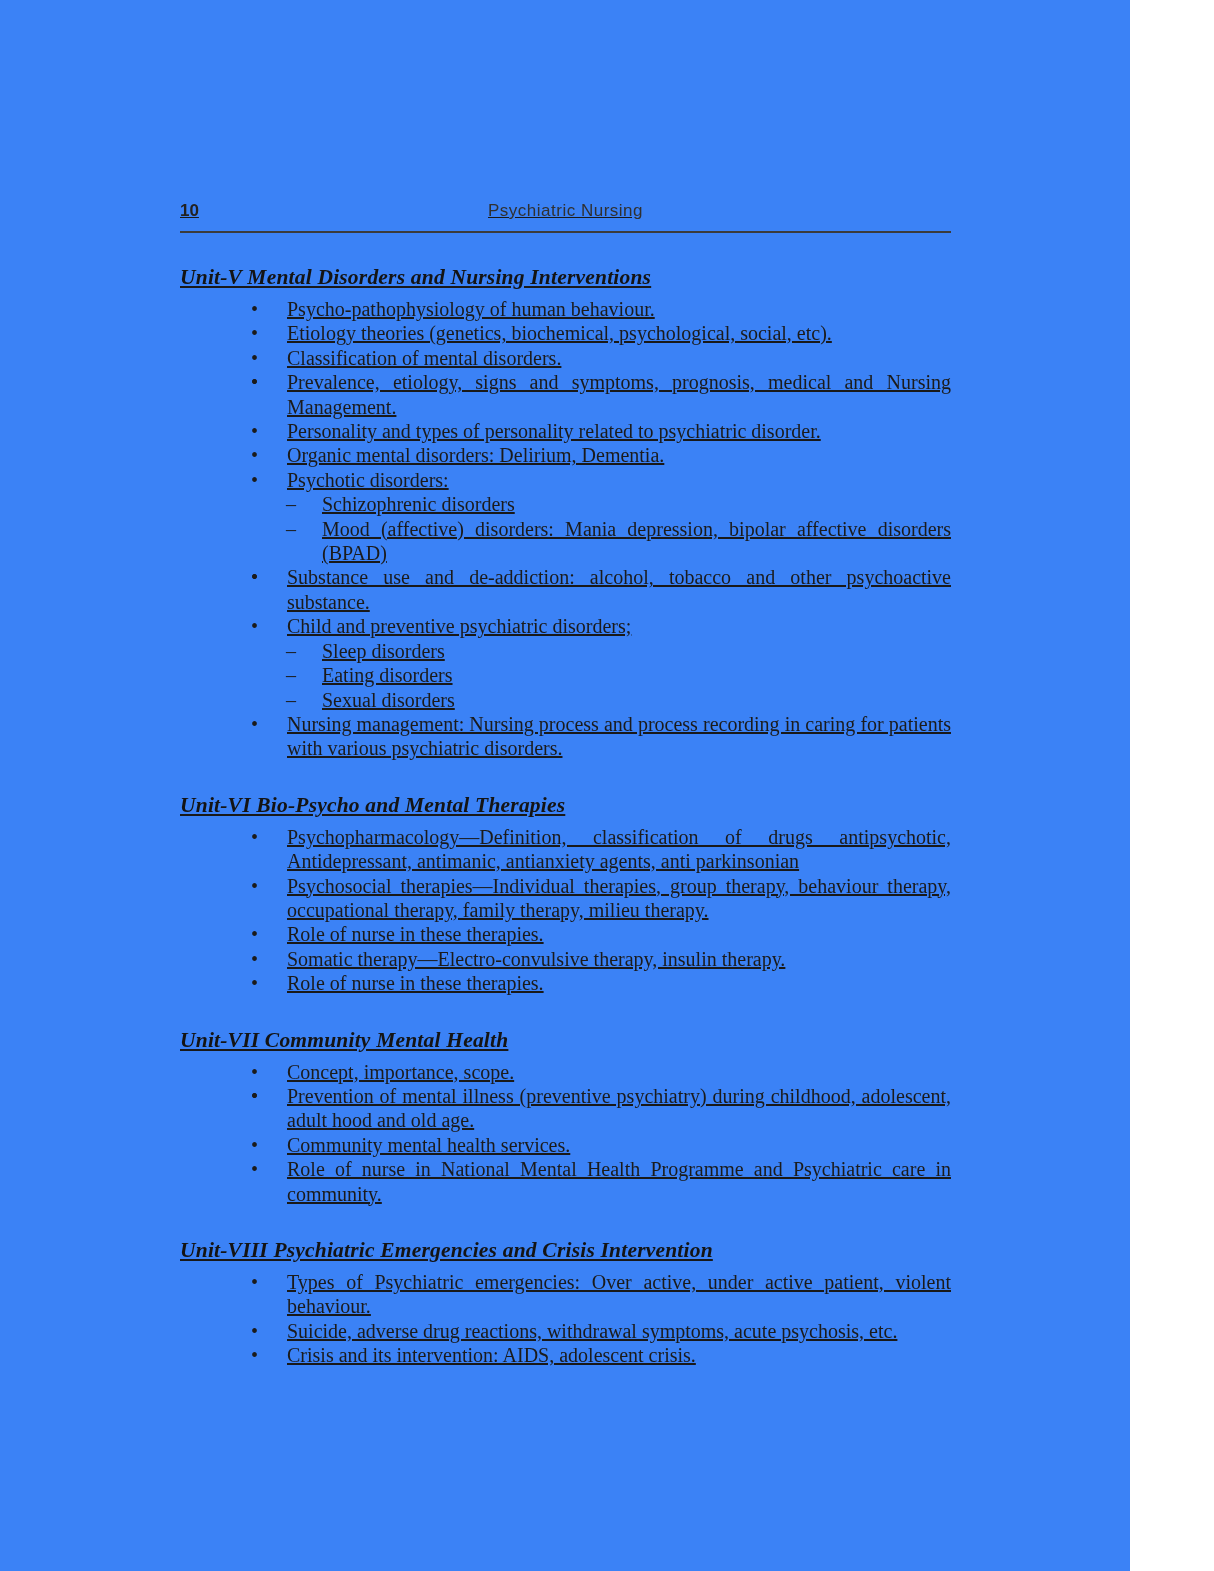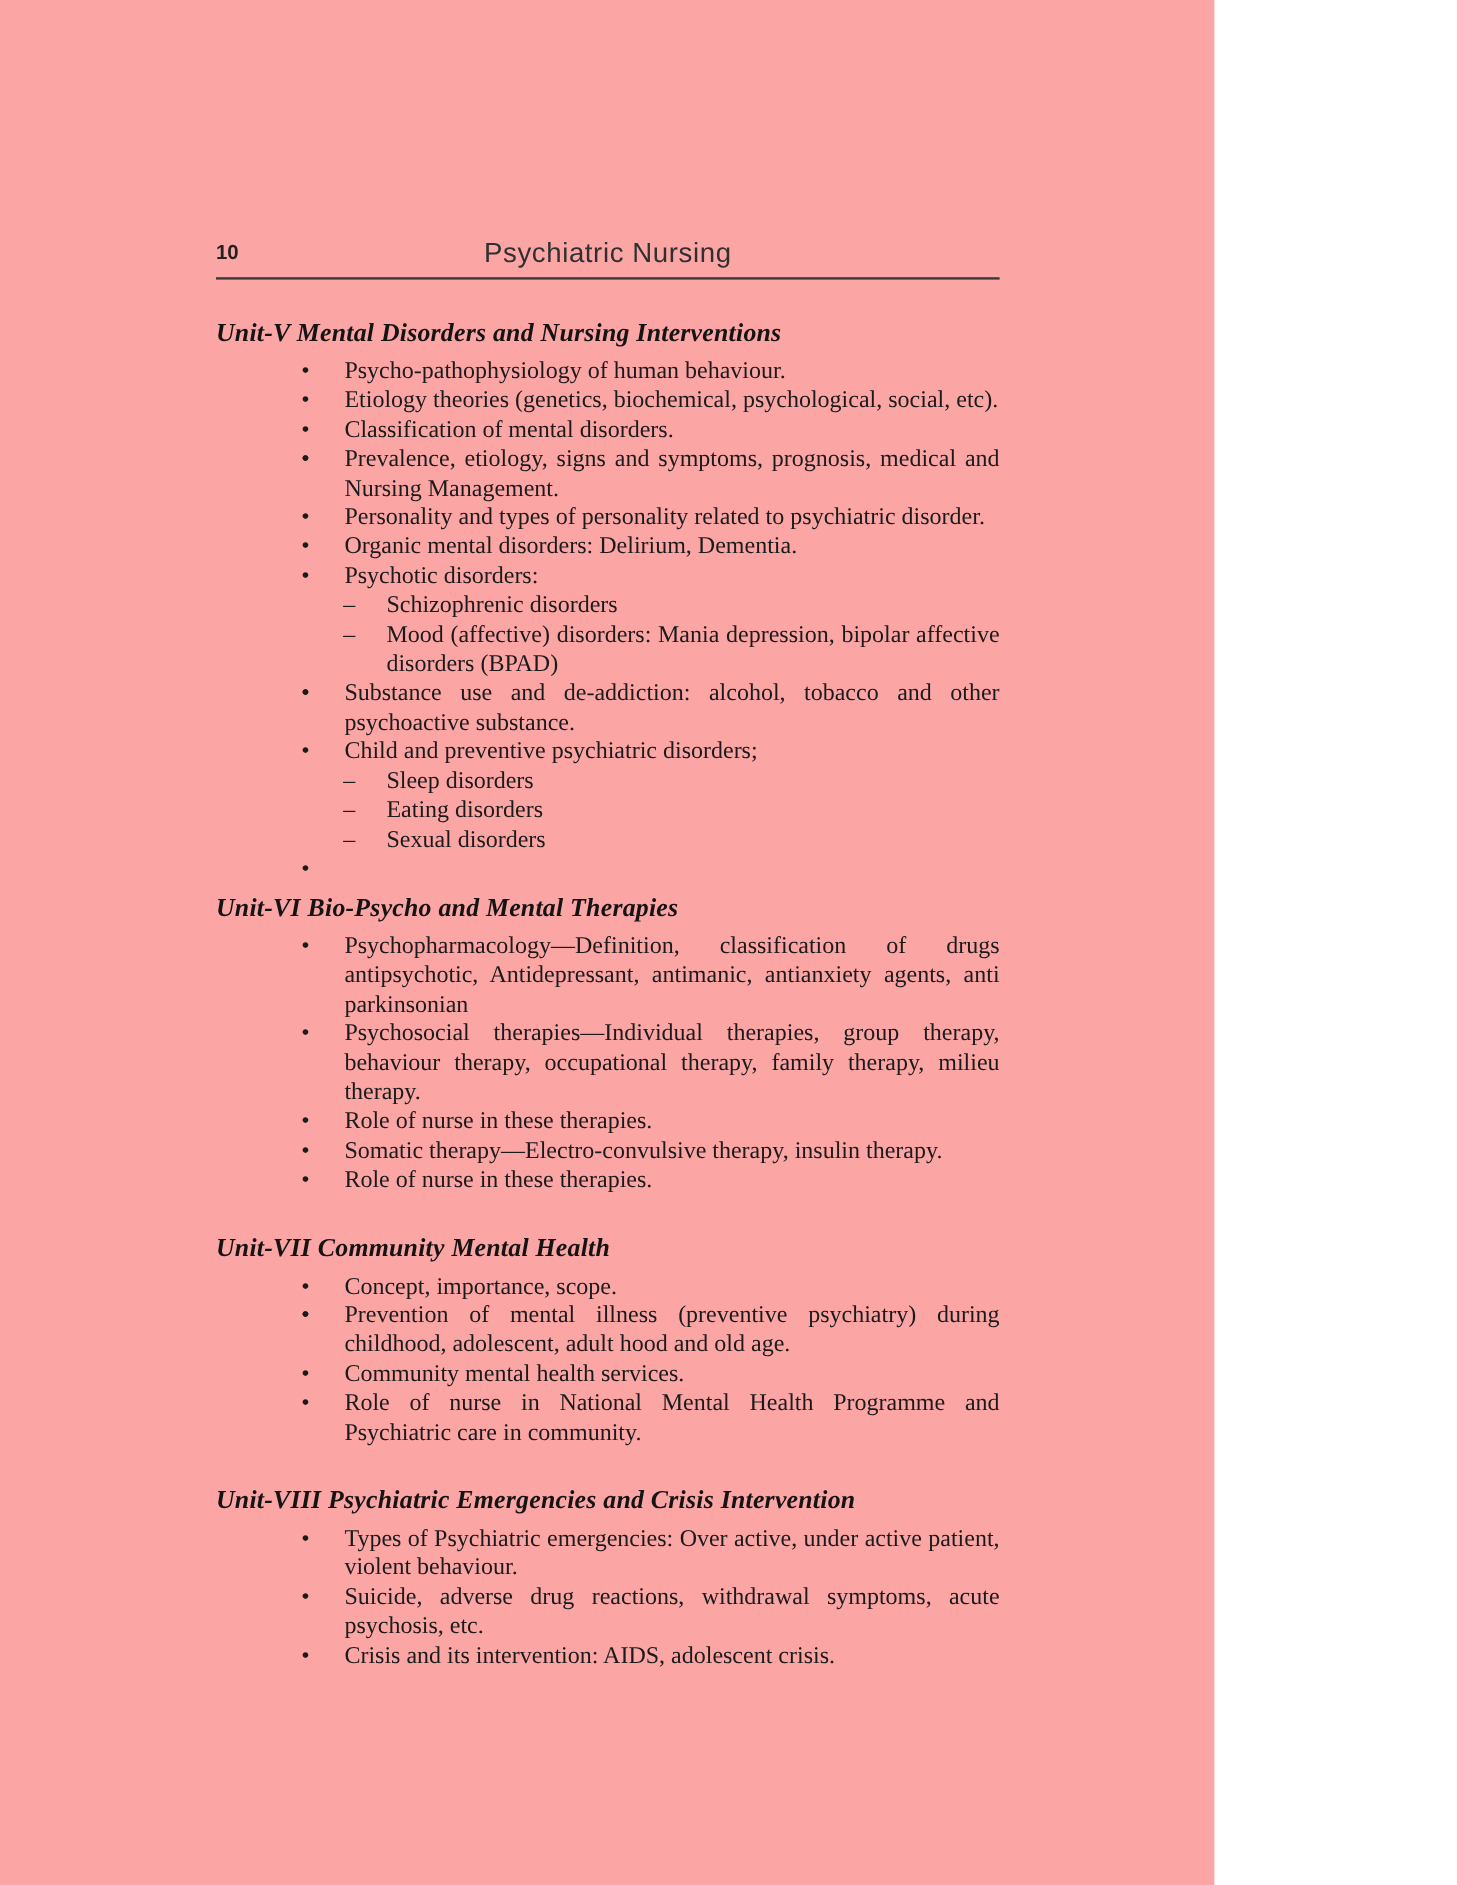--- a/index.html
+++ b/index.html
@@ -1,35 +1,36 @@
 <!DOCTYPE html>
 <html><head>
 <meta charset="utf-8">
 <style>
   html,body{margin:0;padding:0;background:#ffffff;}
   .page{
     position:relative;
-    width:1012px;height:1571px;
+    width:1130px;height:1571px;
     box-sizing:border-box;
-    background:#fca5a5;
+    background:#3b82f6;
     padding:202px 179px 0 180px;
     color:#191919;
     font-family:"Liberation Serif","DejaVu Serif",serif;
+    text-decoration:underline;
   }
   .page-header{
     display:grid;
     grid-template-columns:1fr auto 1fr;
     align-items:end;
     font-family:"Liberation Sans","DejaVu Sans",sans-serif;
   }
   .page-number{
     font-size:17px;font-weight:700;line-height:16px;justify-self:start;color:#222;
   }
   .running-title{
-    font-size:23px;line-height:17px;letter-spacing:.5px;color:#303030;justify-self:center;font-weight:400;
+    font-size:17px;line-height:17px;letter-spacing:.5px;color:#303030;justify-self:center;font-weight:400;
   }
   .header-rule{
     height:0;border:none;border-top:2px solid #3b3b3b;margin:12px 0 0 0;
   }
   .unit-heading{
     font-size:21.5px;font-weight:700;font-style:italic;
     line-height:26px;margin:31px 0 7px 0;letter-spacing:.2px;color:#141414;
   }
   .unit-items{font-size:20px;line-height:24.4px;color:#1b1b1b;}
   .bullet-item{
@@ -129,20 +130,21 @@
     <span class="item-text">Eating disorders</span>
   </div>
 
   <div class="sub-item">
     <span class="marker">–</span>
     <span class="item-text">Sexual disorders</span>
   </div>
 
   <div class="bullet-item">
     <span class="marker">•</span>
+    <span class="item-text">Nursing management: Nursing process and process recording in caring for patients with various psychiatric disorders.</span>
   </div>
 </div>
   </section>
 
   <section class="unit-section">
     <h2 class="unit-heading">Unit-VI Bio-Psycho and Mental Therapies</h2>
     <div class="unit-items">
   <div class="bullet-item">
     <span class="marker">•</span>
     <span class="item-text">Psychopharmacology—Definition, classification of drugs antipsychotic, Antidepressant, antimanic, antianxiety agents, anti parkinsonian</span>

